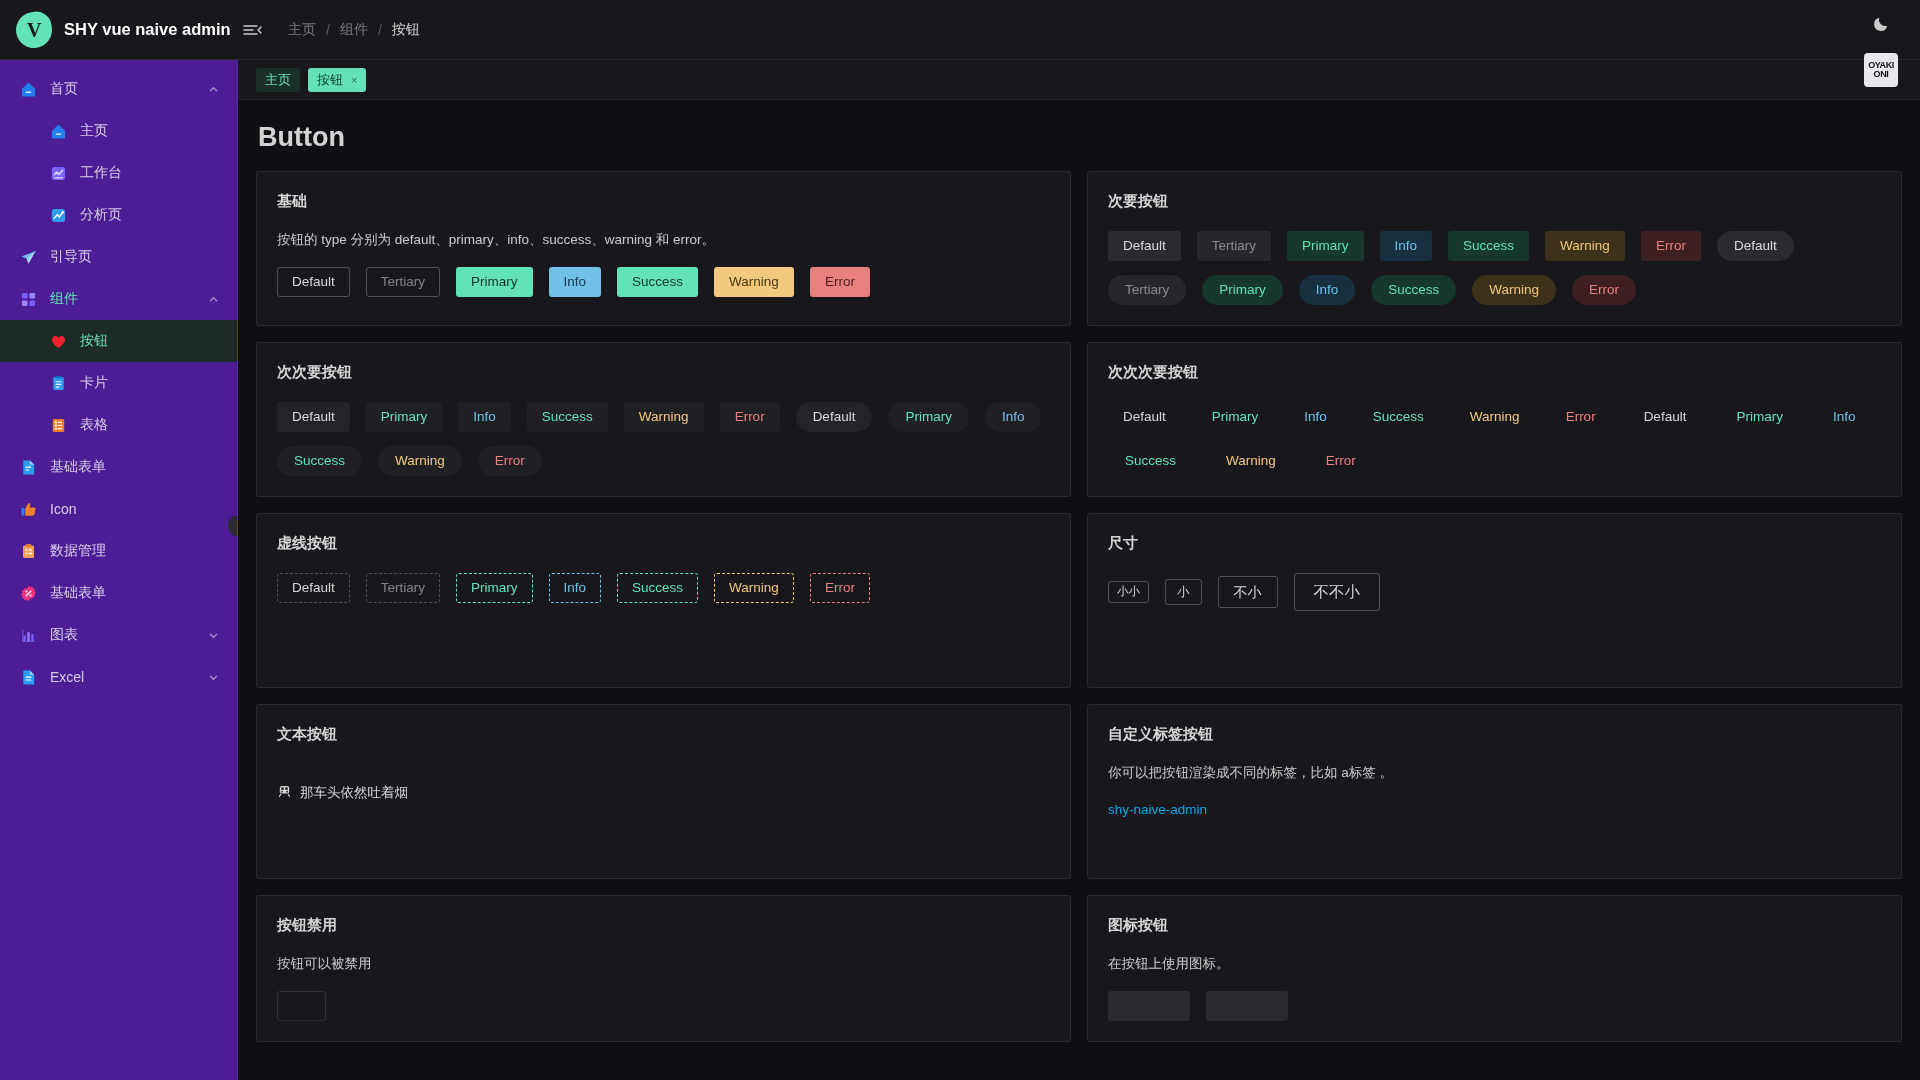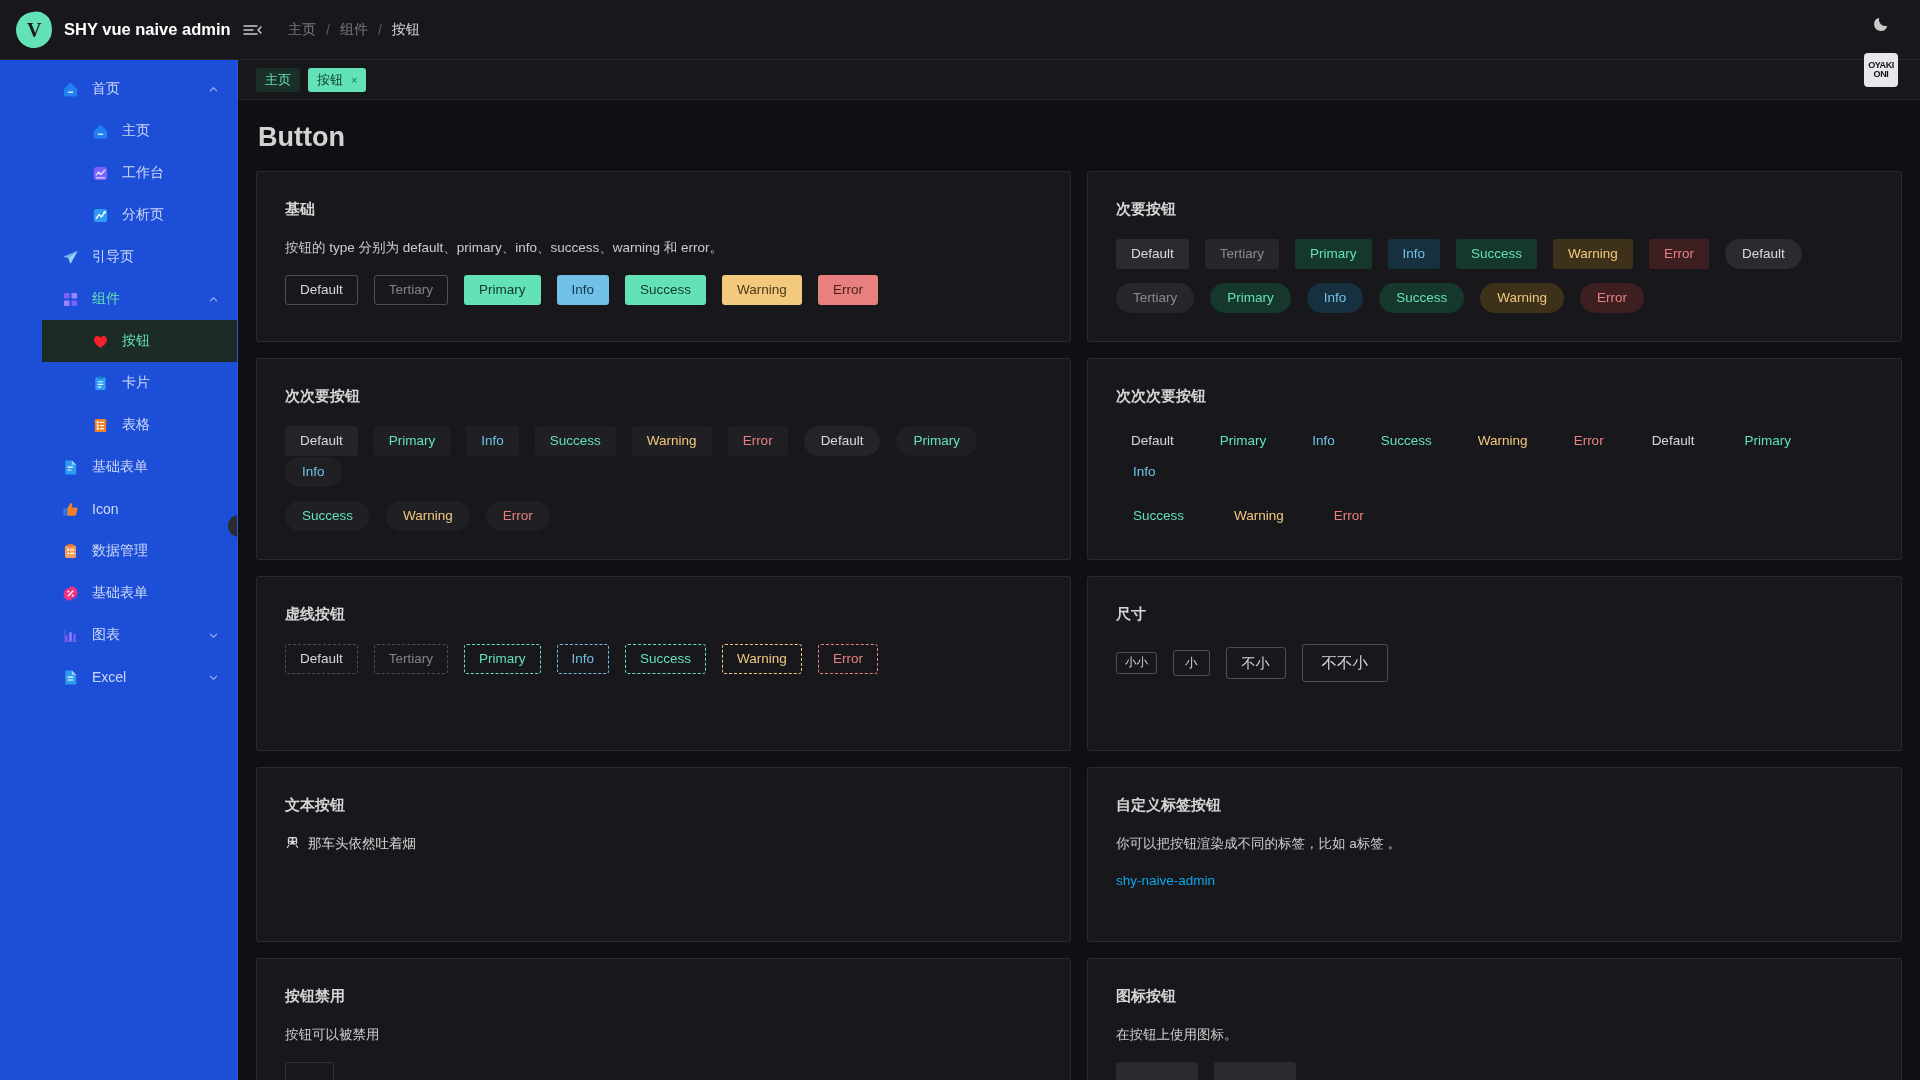--- a/index.html
+++ b/index.html
@@ -41,24 +41,23 @@
     display:flex; align-items:center; justify-content:center; overflow:hidden;
     font-size: 9px; font-weight: 700; color: #111; line-height: 9px; text-align:center;
     font-family: "Liberation Sans", sans-serif; letter-spacing:-0.4px; cursor: pointer;
   }
 
   
   .body { display: flex; flex: 1 1 auto; min-height: 0; }
 
   
   .sidebar {
-    width: 238px; flex: 0 0 238px; background: #1d4ed8;
+    width: 238px; flex: 0 0 238px; background: #4c1d95;
     padding-top: 8px; overflow: hidden; position: relative;
     border-right: 1px solid #ffffff0f;
-    padding-left: 42px;
   }
   .menu-item {
     height: 42px; display: flex; align-items: center; gap: 12px;
     padding: 0 18px 0 18px; font-size: 14px; color: #ffffffc4;
     cursor: pointer; position: relative;
   }
   .menu-item.lvl2 { padding-left: 48px; }
   .menu-item.active { background: #1c2b25; color: #63e2b7; }
   .menu-item.active-group { color: #63e2b7; }
   .mi-icon { width: 20px; height: 20px; display:flex; align-items:center; justify-content:center; flex:0 0 20px; }
@@ -86,21 +85,21 @@
   .tab .x { font-size: 11px; opacity: .7; }
 
   .content { flex: 1 1 auto; overflow: hidden; padding: 0 18px 18px 18px; }
   .page-title {
     font-size: 27px; font-weight: 700; color: #ffffffd1;
     margin: 22px 0 18px 2px; font-family: "Liberation Sans", sans-serif;
   }
   .grid { display: grid; grid-template-columns: 1fr 1fr; gap: 16px; }
   .card {
     background: #18181c; border: 1px solid #ffffff14; border-radius: 3px;
-    padding: 28px; min-height: 140px;
+    padding: 20px; min-height: 140px;
   }
   .card-title { font-size: 15px; font-weight: 700; color: #ffffffd1; margin-bottom: 20px; }
   .card-desc { font-size: 13.5px; color: #ffffffc4; margin-bottom: 18px; }
   .btn-row { display: flex; flex-wrap: wrap; gap: 1px 16px; align-items: center; }
   .btn-row + .btn-row { margin-top: 14px; }
 
   
   .btn {
     height: 30px; padding: 0 14px; border-radius: 3px; font-size: 13.5px;
     display: inline-flex; align-items: center; justify-content: center;
@@ -145,21 +144,21 @@
   .d-info { background: transparent; border: 1px dashed #70c0e8; color: #70c0e8; }
   .d-success { background: transparent; border: 1px dashed #63e2b7; color: #63e2b7; }
   .d-warning { background: transparent; border: 1px dashed #f2c97d; color: #f2c97d; }
   .d-error { background: transparent; border: 1px dashed #e88080; color: #e88080; }
   
   .sz-tiny { height: 22px; font-size: 11.5px; padding: 0 8px; }
   .sz-small { height: 26px; font-size: 12.5px; padding: 0 11px; }
   .sz-medium { height: 32px; font-size: 14px; padding: 0 15px; }
   .sz-large { height: 38px; font-size: 15.5px; padding: 0 19px; }
 
-  .text-btn { display: inline-flex; gap: 8px; font-size: 13.5px; color: #ffffffd1; cursor: pointer; }
+  .text-btn { display: inline-flex; gap: 8px; font-size: 13.5px; color: #ffffffd1; cursor: pointer; margin-top: 20px; }
   .link-btn { font-size: 13.5px; color: #0ea5e9; text-decoration: none; cursor: pointer; }
   .card-lg { min-height: 175px; }
 </style>
 </head>
 <body>
 
 <div class="app">
 
   <div class="header">
     <div class="brand">

